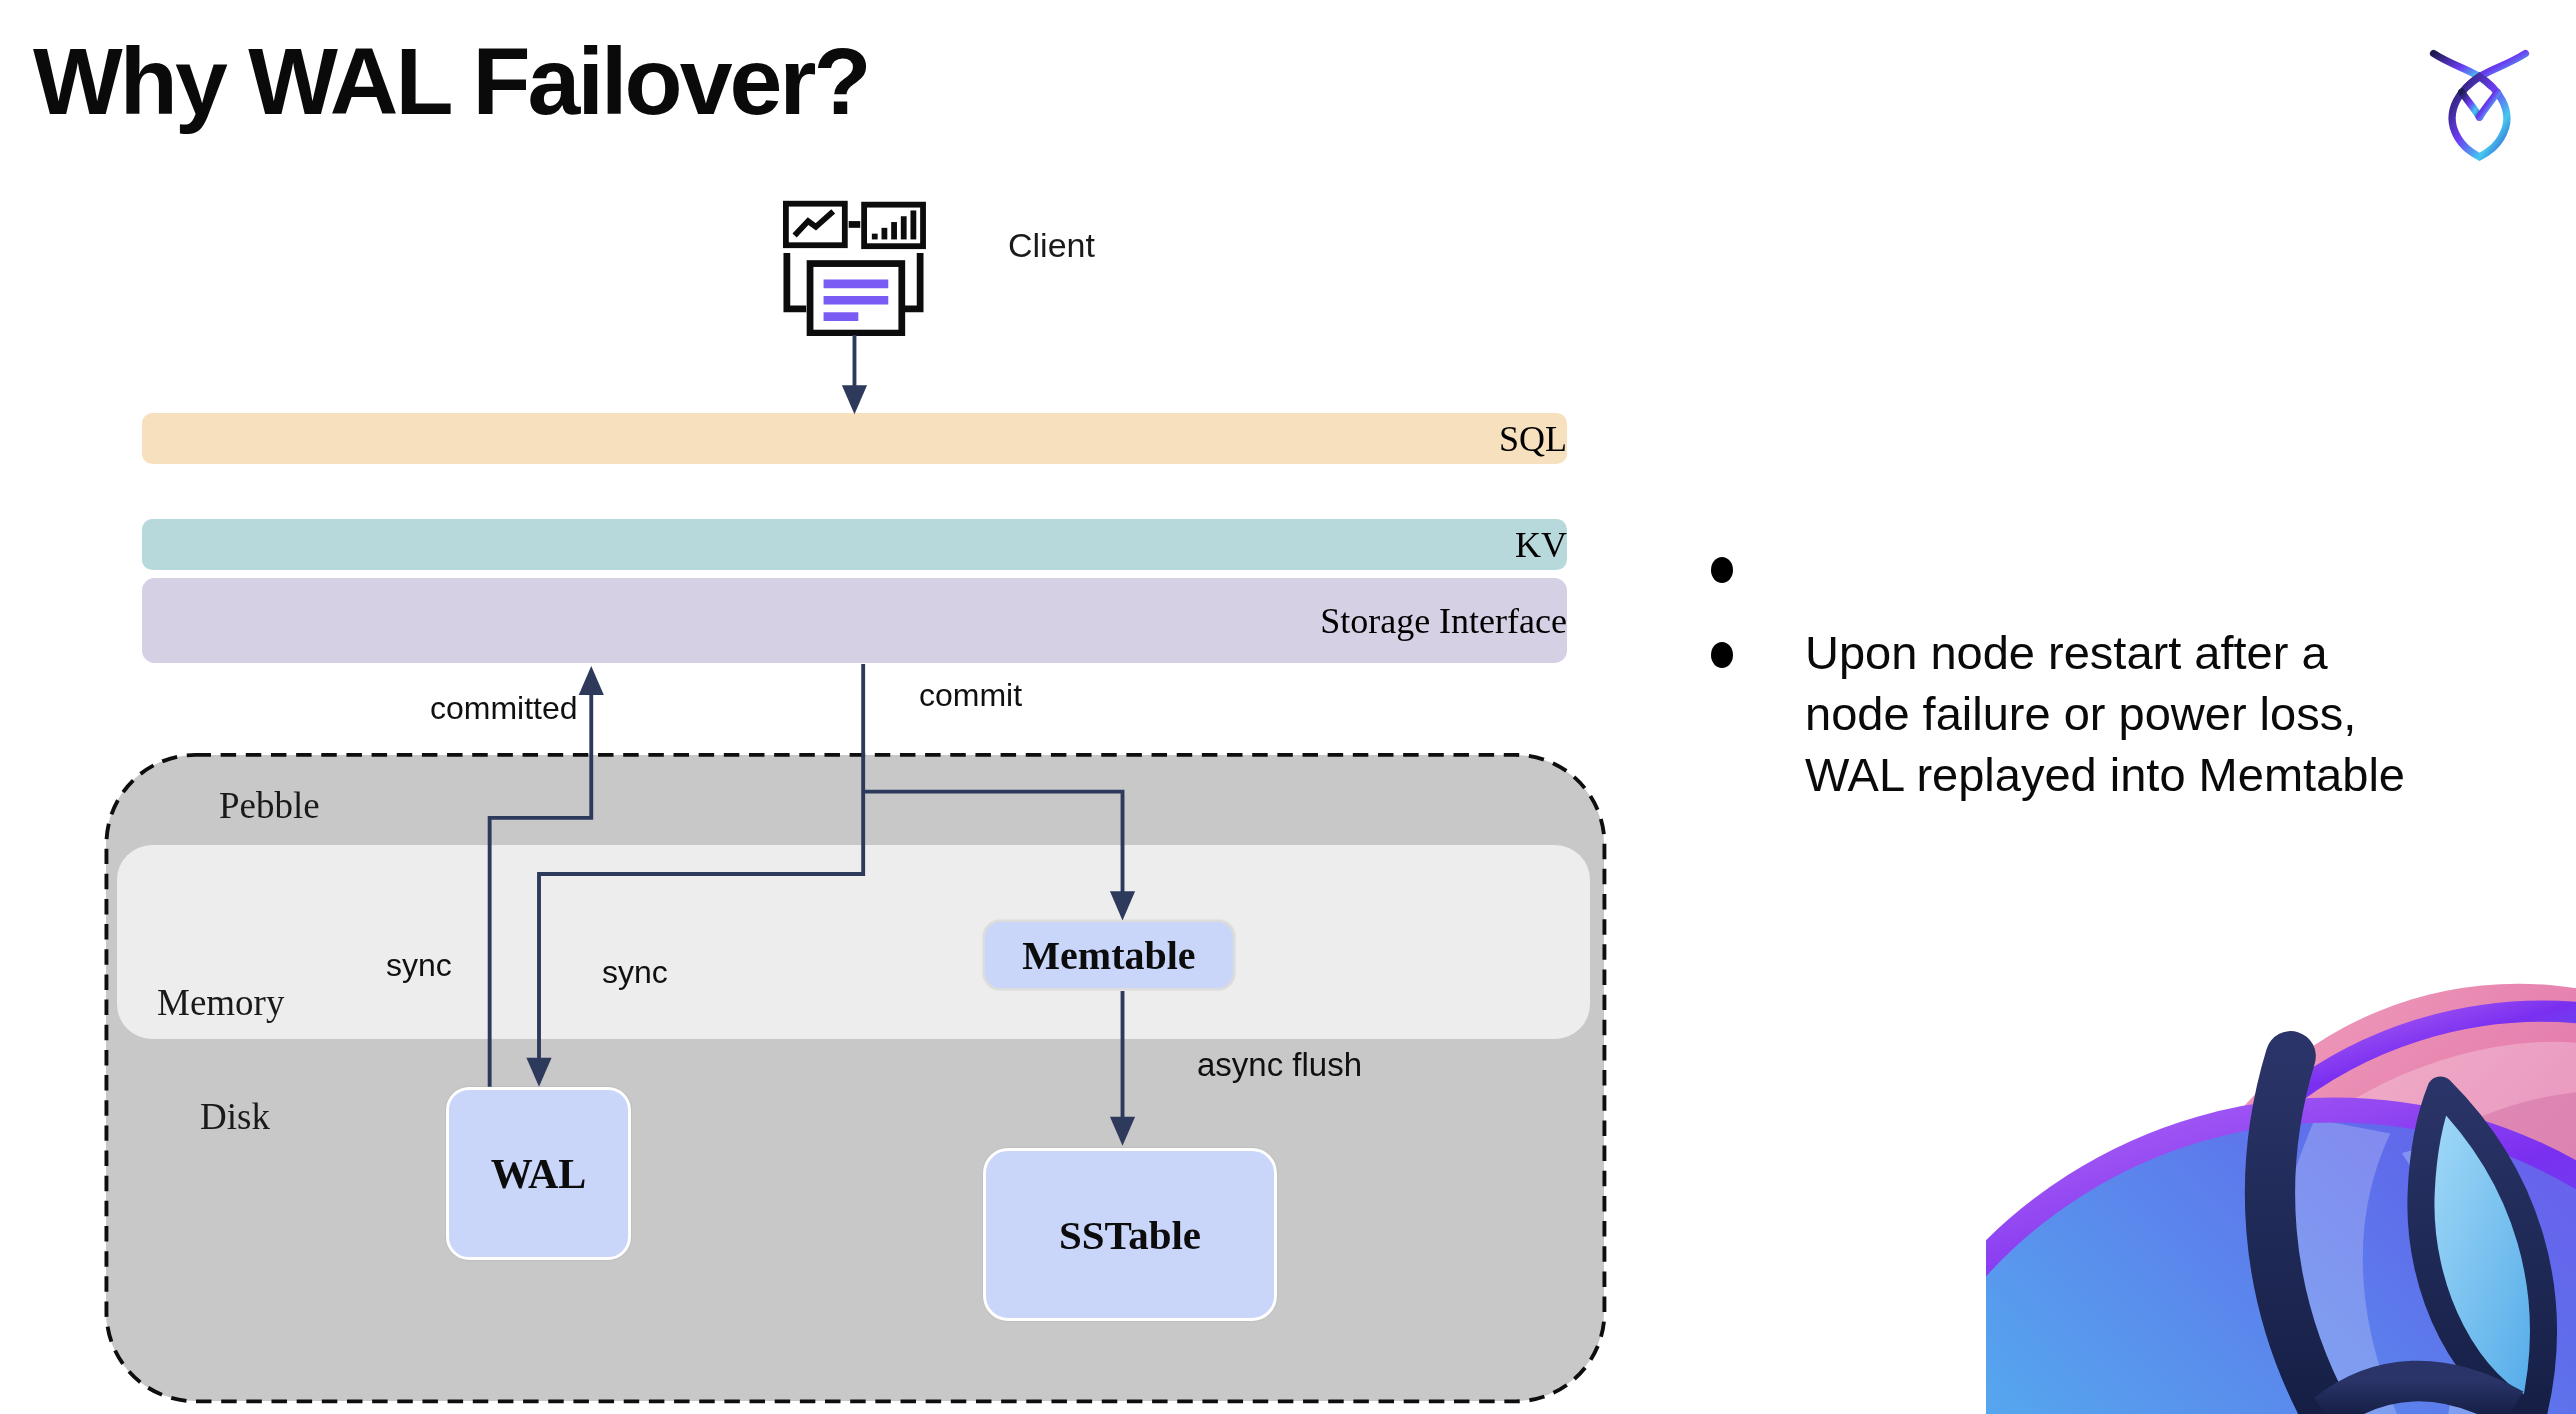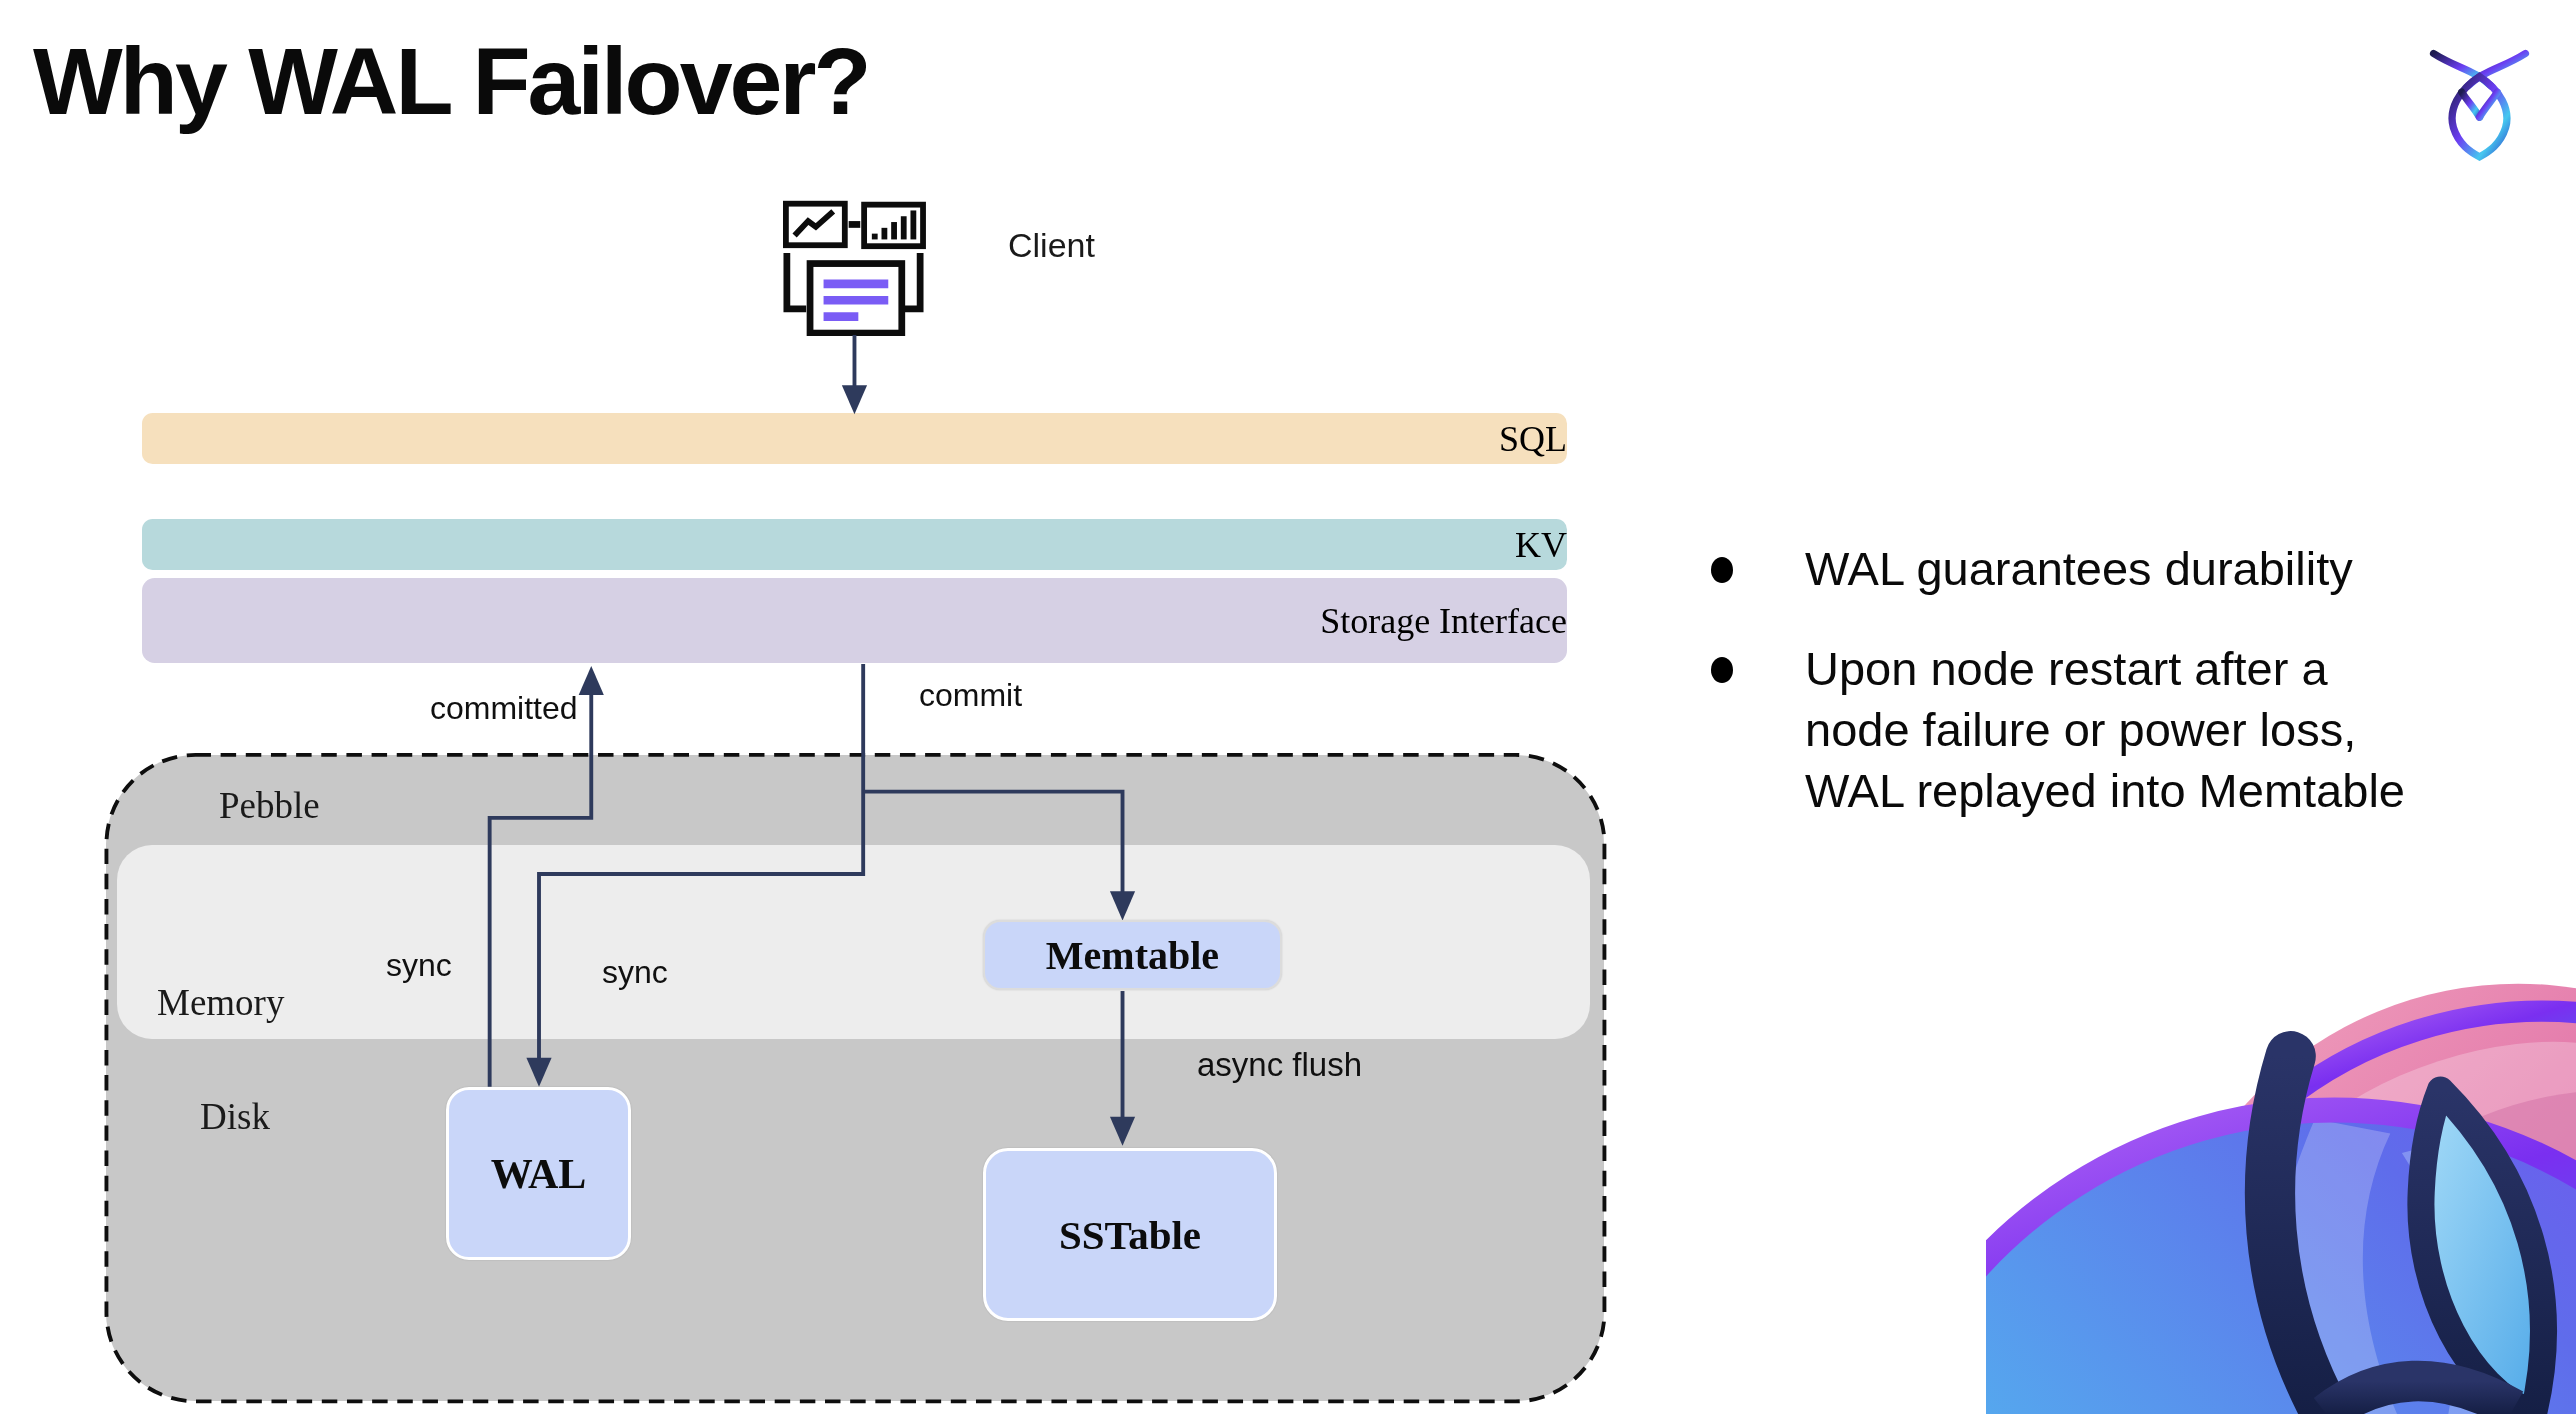--- a/index.html
+++ b/index.html
@@ -35,21 +35,21 @@
   .lbl-commit{left:919px;top:677px;}
   .lbl-sync-left{left:386px;top:947px;}
   .lbl-sync-right{left:602px;top:954px;}
   .lbl-async{left:1197px;top:1046px;font-size:33px;}
 
   
   .node{background:#c9d6f9;border:3.9px solid #ffffff;display:flex;align-items:center;justify-content:center;
         font-family:"Liberation Serif",serif;font-weight:bold;color:#0c0c0c;box-sizing:border-box;
         box-shadow:0 0 1.9px rgba(0,0,0,.15);}
   .node-wal{left:446px;top:1087px;width:185px;height:173px;border-radius:23px;font-size:42px;}
-  .node-memtable{left:983px;top:920px;width:299px;height:70px;border-radius:17.4px;border:2.9px solid #dcdcdc;font-size:40px;text-align:center;}
+  .node-memtable{left:983px;top:920px;width:252px;height:70px;border-radius:17.4px;border:2.9px solid #dcdcdc;font-size:40px;text-align:center;}
   .node-sstable{left:983px;top:1148px;width:294px;height:173px;border-radius:25px;font-size:41px;}
 
   
   .bullets{left:1711px;top:538px;width:803px;}
   .bullet{display:flex;align-items:flex-start;margin-bottom:39px;}
   .bullet-dot{width:22px;height:26px;border-radius:50%;background:#000;flex:0 0 auto;margin:19.4px 72px 0 0;}
   .bullet-text{font-size:47px;line-height:61px;color:#0a0a0a;white-space:pre-line;}
 
   svg{display:block;}
   .overlay{pointer-events:none;}
@@ -161,21 +161,20 @@
   <div class="abs node node-memtable">
     <span>Memtable</span>
   </div>
   <div class="abs node node-sstable">
     <span>SSTable</span>
   </div>
 
   <div class="abs bullets">
     <div class="bullet">
       <span class="bullet-dot"></span>
-      <span class="bullet-text">WAL guarantees durability</span>
     </div>
     <div class="bullet">
       <span class="bullet-dot"></span>
       <span class="bullet-text">Upon node restart after a
 node failure or power loss,
 WAL replayed into Memtable</span>
     </div>
   </div>
 
   <svg class="abs" style="left:1986px;top:974px;" width="590" height="440" viewBox="0 0 610 455">

